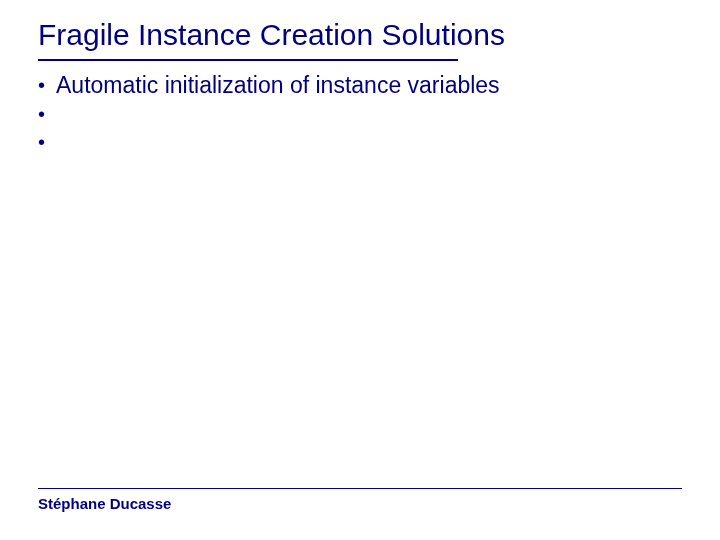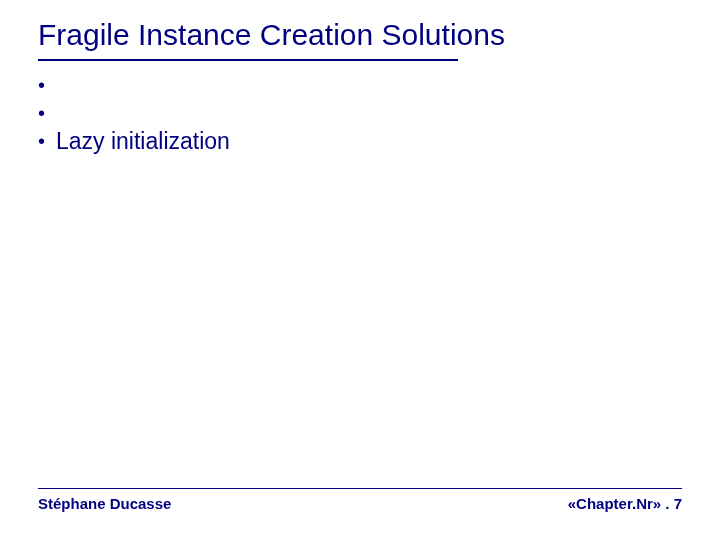--- a/index.html
+++ b/index.html
@@ -77,31 +77,30 @@
 <body>
 
 <div class="slide">
 
   <h1 class="title">Fragile Instance Creation Solutions</h1>
   <hr class="title-rule">
 
   <div class="bullets">
     <div class="bullet-row">
       <span class="dot">•</span>
+      <span>Automatic initialization of instance variables</span>
     </div>
     <div class="bullet-row">
       <span class="dot">•</span>
     </div>
     <div class="bullet-row">
       <span class="dot">•</span>
-      <span>Lazy initialization</span>
     </div>
   </div>
 
   <div class="footer">
     <hr class="footer-rule">
     <div class="footer-row">
       <span class="footer-left">Stéphane Ducasse</span>
-      <span class="footer-right">«Chapter.Nr» . 7</span>
     </div>
   </div>
 
 </div>
 
 </body></html>

